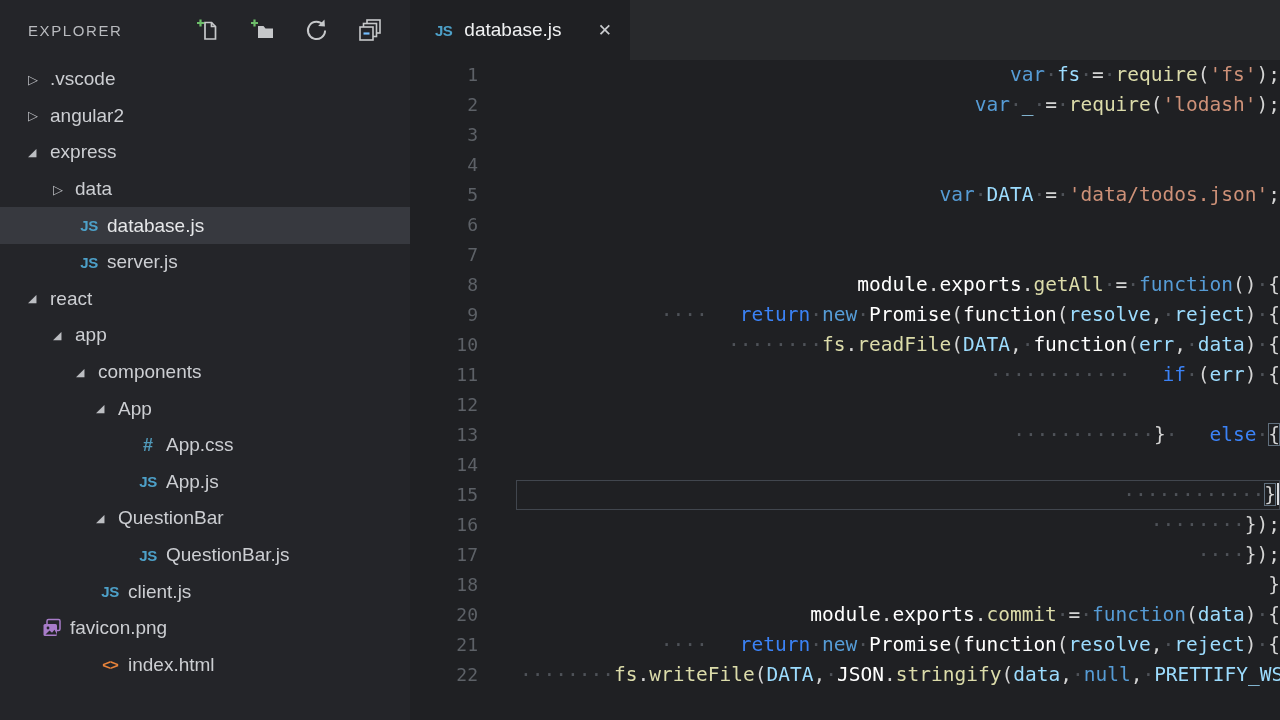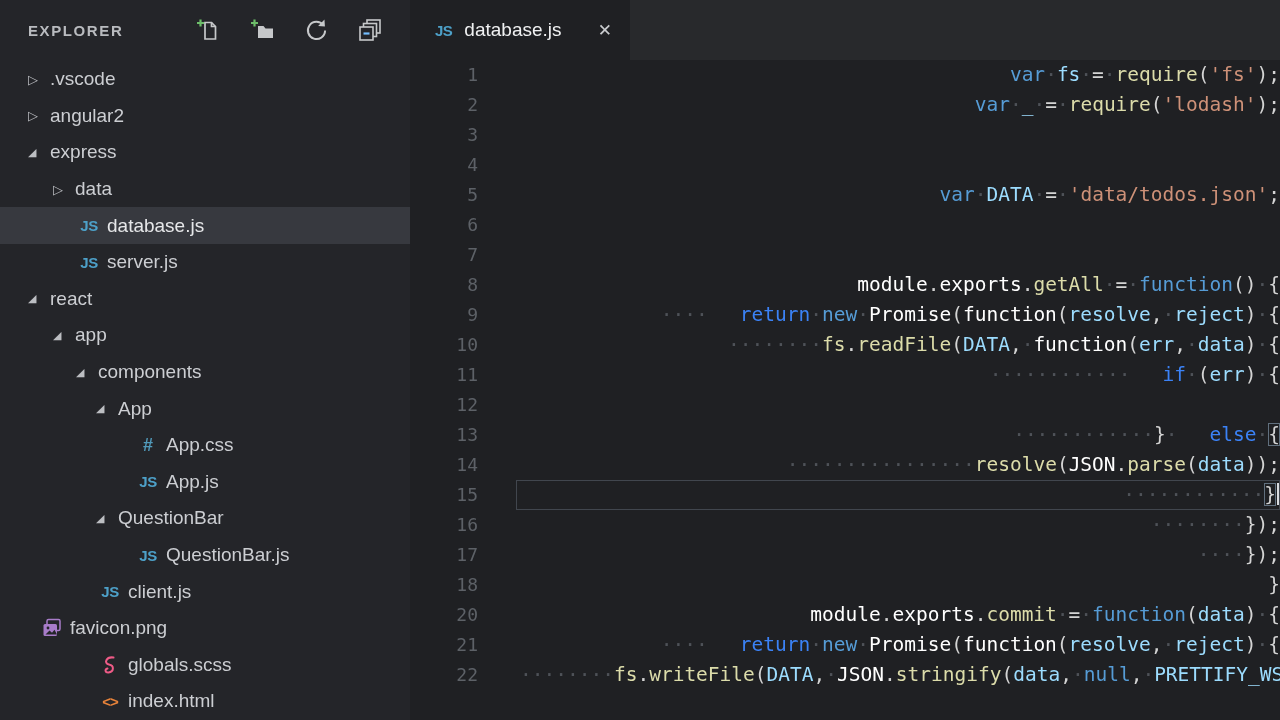--- a/index.html
+++ b/index.html
@@ -2,21 +2,21 @@
 <html><head>
 <meta charset="utf-8">
 <style>
   * { margin:0; padding:0; box-sizing:border-box; }
   html,body { width:1280px; height:720px; overflow:hidden; background:#1f2023;
               font-family:"Liberation Sans", sans-serif; }
   .app { width:1280px; height:720px; display:flex; }
 
   
   .sidebar { width:410px; height:720px; background:#242529; flex:0 0 410px; overflow:hidden; }
-  .sb-header { height:60px; display:flex; align-items:center; padding:0 26px 0 28px;font-weight:bold; }
+  .sb-header { height:60px; display:flex; align-items:center; padding:0 26px 0 28px; }
   .sb-title { color:#b9bbbf; font-size:15px; letter-spacing:1.6px; flex:1; }
   .sb-actions { display:flex; gap:27px; align-items:center; }
   .sb-actions .act { width:27px; height:27px; cursor:pointer; display:flex; align-items:center; justify-content:center; }
 
   .tree { padding-top:1px; }
   .row { height:36.6px; display:flex; align-items:center; color:#ccced2; font-size:19px; cursor:pointer; }
   .row.selected { background:#37393f; color:#e6e7e9; }
   .twisty { display:inline-block; width:22px; color:#bcbec2; flex:0 0 22px; }
   .twisty.exp { font-size:11px; }
   .twisty.col { font-size:13px; }
@@ -156,28 +156,20 @@
             <svg width="20" height="20" viewBox="0 0 20 20">
               <rect x="5" y="1.5" width="13" height="11" rx="1.5" fill="none" stroke="#a87cc9" stroke-width="1.5"></rect>
               <rect x="1.5" y="6" width="13.5" height="12" rx="1.5" fill="#a87cc9"></rect>
               <circle cx="6" cy="10" r="1.4" fill="#242529"></circle>
               <path d="M3.5 16.5l4-4 2.5 2.2 2.5-3 2.5 4.8z" fill="#242529"></path>
             </svg>
           </span>
           <span>favicon.png</span>
         </div>
         <div class="row" style="padding-left: 99px;">
-          <span class="ficon">
-            <svg width="20" height="20" viewBox="0 0 20 20">
-              <path d="M13.5 2.5 C6 1.5 3.5 8.5 9 9.5 C14.5 10.5 14 17 8.5 17.5 C5 17.8 4.5 14.5 7.5 13.5" fill="none" stroke="#ef5b87" stroke-width="2" stroke-linecap="round"></path>
-            </svg>
-          </span>
-          <span>globals.scss</span>
-        </div>
-        <div class="row" style="padding-left: 99px;">
           <span class="ficon badge-html">&lt;&gt;</span>
           <span>index.html</span>
         </div>
       </div>
   </div>
 
   <div class="main">
     <div class="tabbar">
       <div class="tab">
         <span class="tab-js">JS</span>
@@ -230,21 +222,20 @@
         </div>
         <div class="line">
           <span class="ln">12</span>
         </div>
         <div class="line">
           <span class="ln">13</span>
           <span class="lc"><span class="tok w">············</span><span class="tok p">}</span><span class="tok w">·</span><span class="tok c">else</span><span class="tok w">·</span><span class="tok pb">{</span></span>
         </div>
         <div class="line">
           <span class="ln">14</span>
-          <span class="lc"><span class="tok w">················</span><span class="tok f">resolve</span><span class="tok p">(</span><span class="tok t">JSON</span><span class="tok p">.</span><span class="tok f">parse</span><span class="tok p">(</span><span class="tok v">data</span><span class="tok p">));</span></span>
         </div>
         <div class="line">
           <span class="ln">15</span>
           <span class="lc cur"><span class="tok w">············</span><span class="tok pb">}</span><span class="cursor"></span></span>
         </div>
         <div class="line">
           <span class="ln">16</span>
           <span class="lc"><span class="tok w">········</span><span class="tok p">});</span></span>
         </div>
         <div class="line">

